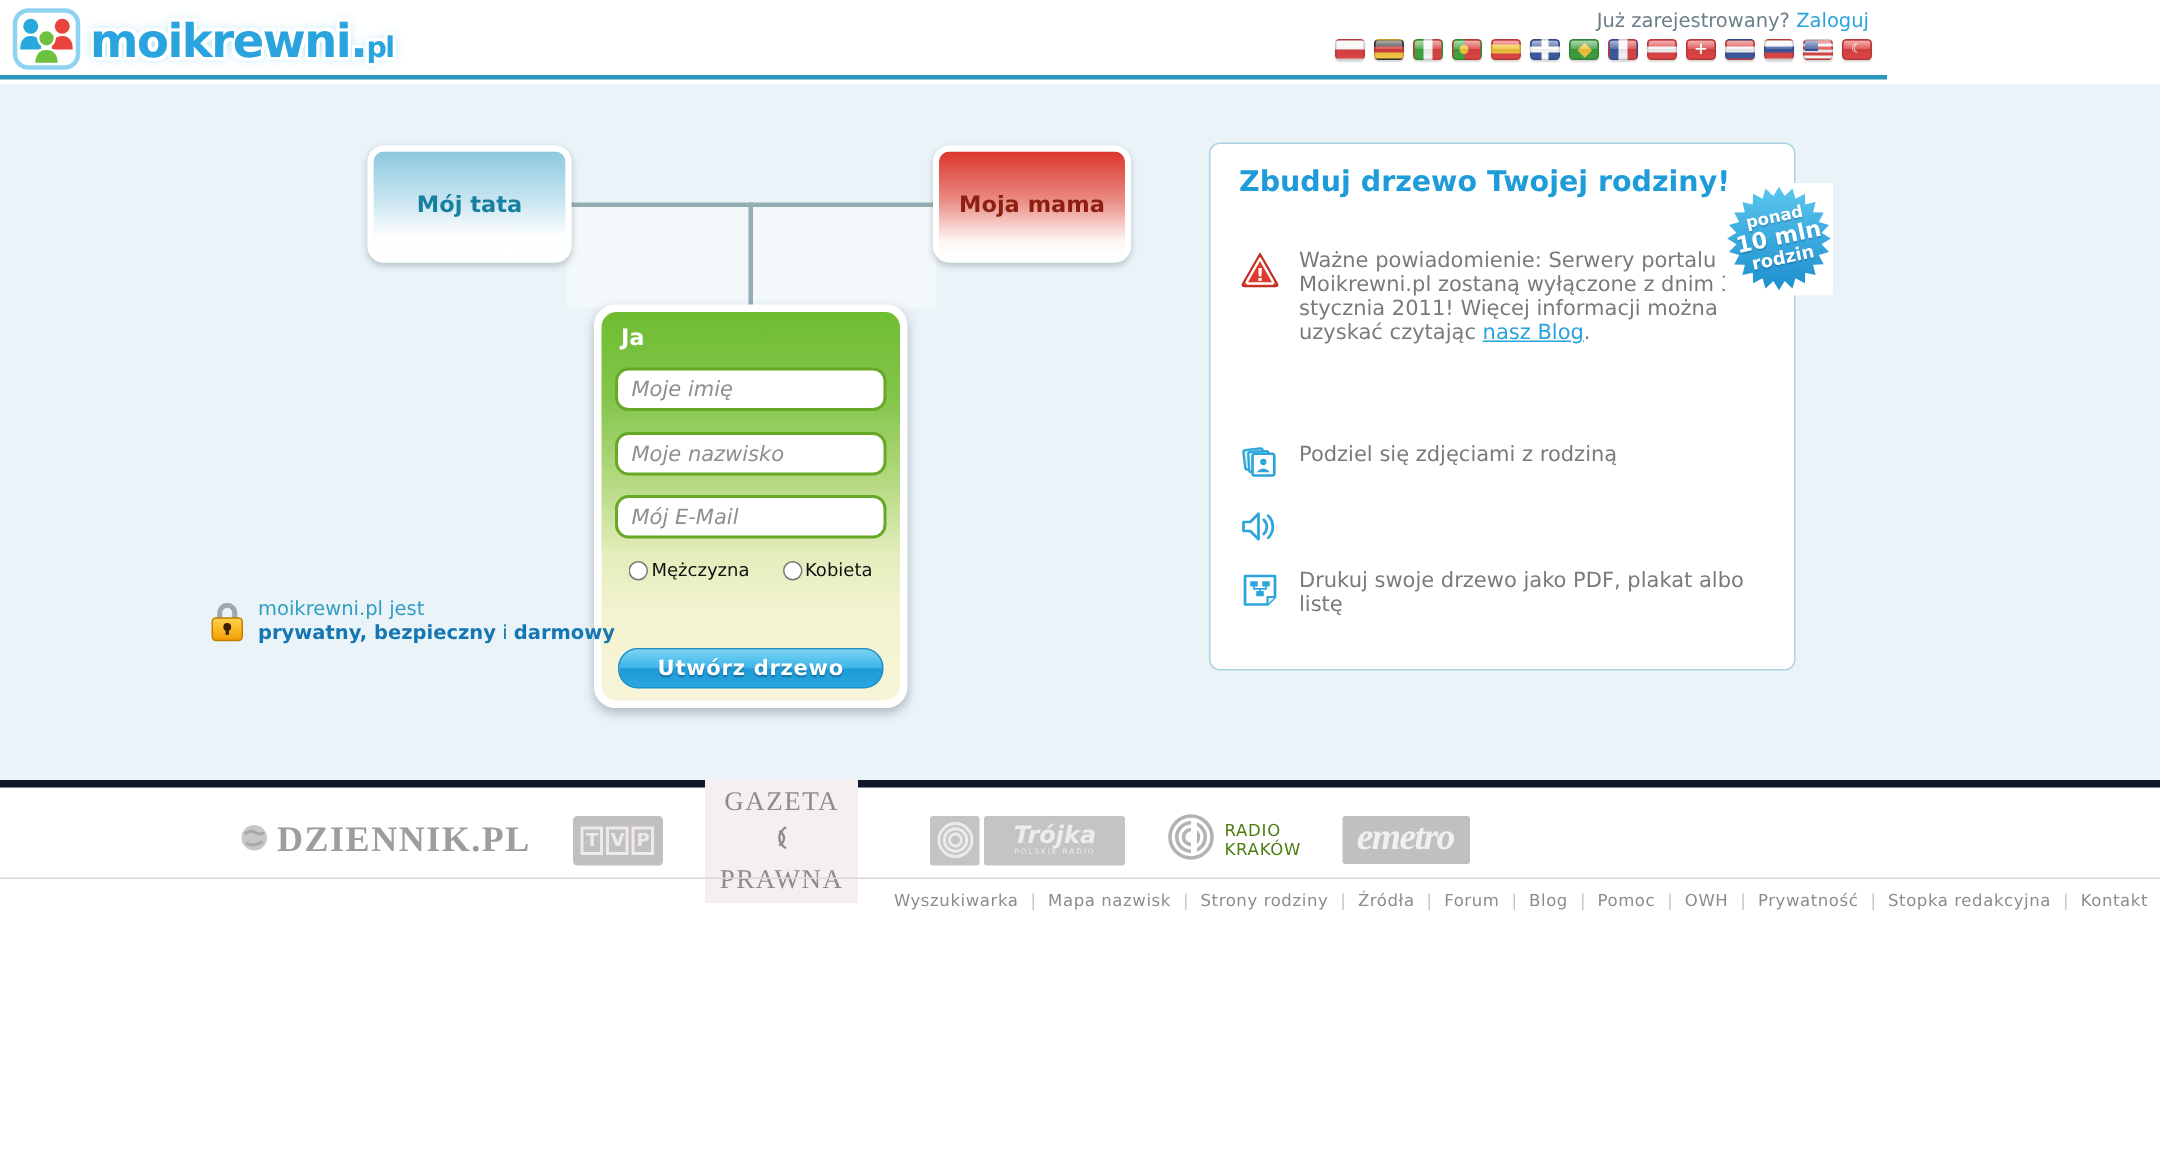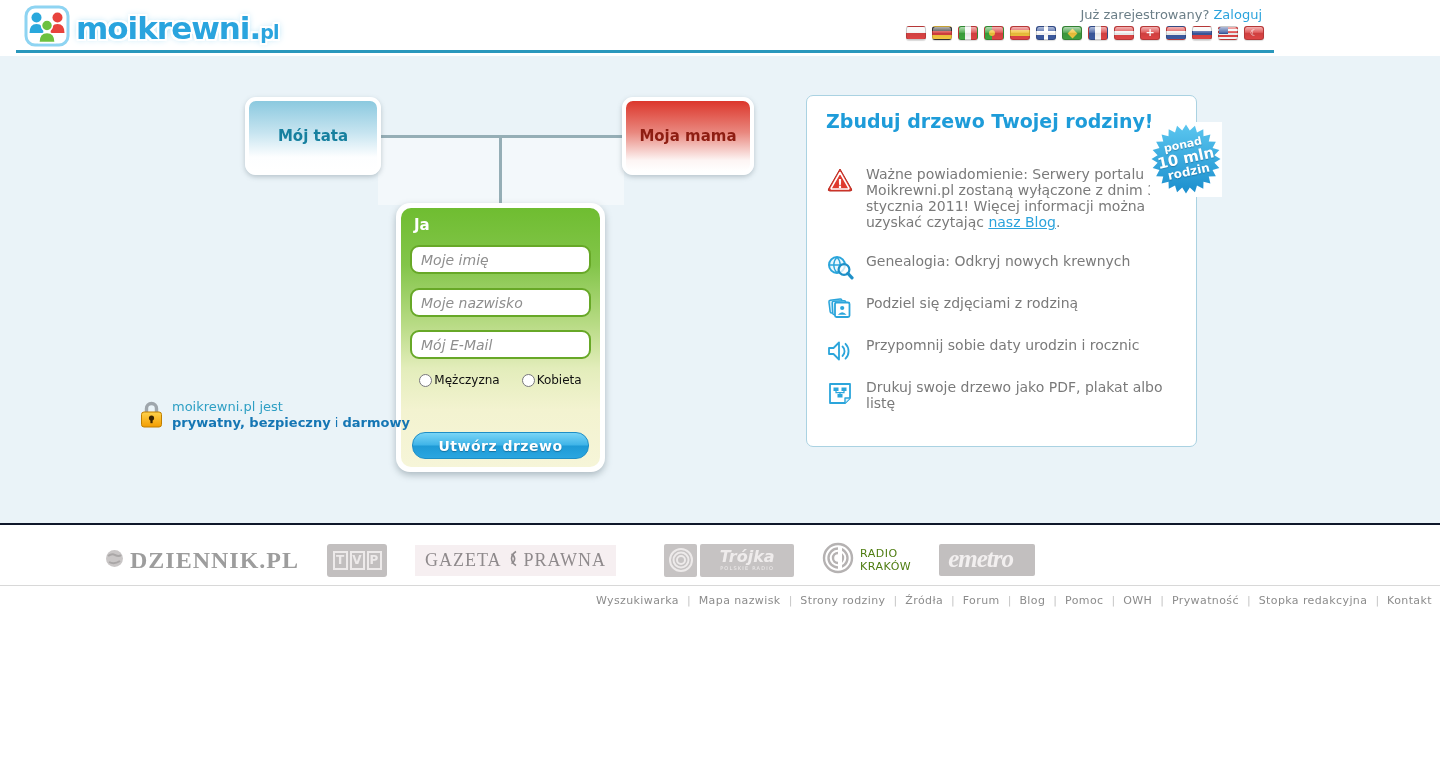--- a/index.html
+++ b/index.html
@@ -1,21 +1,21 @@
 <!DOCTYPE html>
 <html><head>
 <meta charset="utf-8">
 <style>
   * { margin:0; padding:0; box-sizing:border-box; }
   html,body { background:#fff; }
   body { font-family:"DejaVu Sans","Liberation Sans",sans-serif; }
   #page { position:relative; width:1440px; height:783px; background:#fff; overflow:hidden; }
 
   
-  .header { position:absolute; left:16px; top:0; width:1258px; height:53px; background:#fff; border-bottom:3px solid #2997BC; }
+  .header { position:absolute; left:0; top:0; width:1258px; height:53px; background:#fff; border-bottom:3px solid #2997BC; }
   .logo { position:absolute; left:8px; top:5px; display:flex; align-items:center; gap:6px; cursor:pointer; }
   .logo-text { font-weight:bold; color:#2AA4DE; letter-spacing:-1px;
     text-shadow:-2px -2px 0 #fff,2px -2px 0 #fff,-2px 2px 0 #fff,2px 2px 0 #fff,0 -2px 0 #fff,0 2px 0 #fff,-2px 0 0 #fff,2px 0 0 #fff,0 0 7px rgba(125,205,240,.95); }
   .logo-main { font-size:31px; }
   .logo-dot { font-size:31px; }
   .logo-tld { font-size:19px; }
   .login-row { position:absolute; right:12px; top:7px; font-size:13px; color:#6B7E87; }
   .login-row a { color:#2BA3DC; text-decoration:none; cursor:pointer; }
   .flags { position:absolute; right:10px; top:26px; display:flex; gap:6px; }
   .flag { position:relative; width:20px; height:14px; border-radius:3px; border:1px solid rgba(0,0,0,.18); overflow:hidden; cursor:pointer; box-shadow:0 1px 1px rgba(0,0,0,.15); }
@@ -39,21 +39,21 @@
   .flag.switzerland { background:#DD4444; }
   .flag.switzerland::after { content:"+"; position:absolute; inset:0; color:#fff; font-weight:bold; font-size:11px; line-height:12px; text-align:center; }
   .flag.netherlands { background:linear-gradient(180deg,#DD4444 33%,#F5F5F5 33% 66%,#3C5AA0 66%); }
   .flag.russia { background:linear-gradient(180deg,#F5F5F5 33%,#3C5AA0 33% 66%,#DD4444 66%); }
   .flag.usa { background:repeating-linear-gradient(180deg,#DD4444 0 2px,#F5F5F5 2px 4px); }
   .flag.usa::after { content:""; position:absolute; left:0; top:0; width:9px; height:7px; background:#3C5AA0; }
   .flag.turkey { background:#DD4444; }
   .flag.turkey::after { content:"☾"; position:absolute; inset:0; color:#fff; font-size:9px; line-height:13px; text-align:center; }
 
   
-  .main { position:absolute; left:0; top:56px; width:1440px; height:469px; background:#EAF3F8; border-bottom:2px solid #0f172a; }
+  .main { position:absolute; left:0; top:56px; width:1440px; height:469px; background:#EAF3F8; border-bottom:5px solid #0f172a; }
 
   .conn-area { position:absolute; left:378px; top:81px; width:246px; height:68px; background:rgba(255,255,255,.42); }
   .conn-h { position:absolute; left:379px; top:79px; width:245px; height:3px; background:#95AEB6; }
   .conn-v { position:absolute; left:499px; top:79px; width:3px; height:70px; background:#95AEB6; }
 
   .parent-box { position:absolute; top:41px; height:78px; border:4px solid #fff; border-radius:11px; box-shadow:0 2px 5px rgba(90,110,120,.35); display:flex; align-items:center; justify-content:center; font-weight:bold; font-size:15px; }
   .father { left:245px; width:136px; background:linear-gradient(180deg,#8BC9DF 0%,#C6E4F0 45%,#FDFEFF 80%,#fff 100%); color:#17809F; }
   .mother { left:622px; width:132px; background:linear-gradient(180deg,#DC372C 0%,#E9887F 45%,#FDF5F4 85%,#fff 100%); color:#8E1D12; }
 
   .ja-box { position:absolute; left:396px; top:147px; width:209px; height:269px; background:#fff; border-radius:14px; box-shadow:0 3px 7px rgba(80,100,110,.4); padding:5px; }
@@ -92,28 +92,28 @@
   .badge-text .b2 { font-size:15px; font-weight:bold; }
   .badge-text .b3 { font-size:12px; font-weight:bold; }
 
   
   .footer { position:absolute; left:0; top:528px; width:1440px; height:255px; background:#fff; }
   .partners { position:absolute; left:0; top:13px; width:1140px; height:38px; display:flex; justify-content:center; align-items:center; gap:28px; }
   .partner { display:flex; align-items:center; gap:6px; cursor:pointer; }
   .dziennik-text { font-family:"Liberation Serif",serif; font-size:24px; font-weight:bold; color:#9D9D9D; letter-spacing:1px; }
   .tvp-box { width:60px; height:33px; background:#C2BFBF; border-radius:3px; display:flex; align-items:center; justify-content:center; gap:2px; }
   .tvp-letter { width:15px; height:19px; border:2px solid #EDEAEA; color:#EDEAEA; font-weight:bold; font-size:12px; display:flex; align-items:center; justify-content:center; }
-  .gazeta-box { background:#F6EFF1; padding:5px 10px; display:flex; align-items:center; gap:5px; }
+  .gazeta-box { background:#F6EFF1; padding:5px 10px; display:flex; align-items:center; gap:5px;flex-direction:column; }
   .gazeta-word { font-family:"Liberation Serif",serif; font-size:18px; color:#8F8A8C; letter-spacing:1px; }
   .trojka-icon-box { width:33px; height:33px; background:#C6C3C3; border-radius:2px; display:flex; align-items:center; justify-content:center; }
   .trojka-text-box { width:94px; height:33px; background:#C6C3C3; border-radius:2px; display:flex; flex-direction:column; align-items:center; justify-content:center; margin-left:3px; }
   .trojka-name { font-style:italic; font-weight:bold; font-size:16px; color:#EFECEC; line-height:16px; }
   .trojka-sub { font-size:5px; letter-spacing:1.2px; color:#EFECEC; }
   .rk-text { font-size:11px; line-height:13px; color:#4d7c0f; letter-spacing:.5px; }
-  .emetro-box { background:#C2BFBF; border-radius:2px; padding:1px 22px 3px 9px; }
+  .emetro-box { background:#C2BFBF; border-radius:2px; padding:1px 11px 3px 9px; }
   .emetro-text { font-family:"Liberation Serif",serif; font-style:italic; font-weight:bold; font-size:25px; color:#F2EFEF; letter-spacing:-1px; }
 
   .footer-divider { position:absolute; left:0; top:57px; width:1440px; height:1px; background:#D8D8D8; }
   .footer-links { position:absolute; left:0; top:62px; width:1440px; display:flex; justify-content:flex-end; align-items:center; }
   .footer-links a { font-size:11px; color:#8C8C8C; letter-spacing:.4px; text-decoration:none; padding:4px 8px; cursor:pointer; }
   .flink-wrap { display:flex; align-items:center; }
   .flink-wrap + .flink-wrap::before { content:"|"; color:#C4C4C4; font-size:11px; }
 </style>
 </head>
 <body>
@@ -218,31 +218,20 @@
         <span class="p-icon">
           <svg width="28" height="28" viewBox="0 0 28 28">
             <path d="M14 3 L25.5 23 Q26.5 25 24 25 L4 25 Q1.5 25 2.5 23 Z" fill="#DF3A2E" stroke="#B92C22" stroke-width="1" stroke-linejoin="round"></path>
             <path d="M14 6.5 L22.7 21.8 Q23.3 23 21.8 23 L6.2 23 Q4.7 23 5.3 21.8 Z" fill="none" stroke="#fff" stroke-width="1.6" stroke-linejoin="round"></path>
             <text x="14" y="21.5" text-anchor="middle" font-size="12" font-weight="bold" fill="#fff" font-family="DejaVu Sans,sans-serif">!</text>
           </svg>
         </span>
         <span class="p-text"><span>Ważne powiadomienie: Serwery portalu Moikrewni.pl zostaną wyłączone z dnim 31 stycznia 2011! Więcej informacji można uzyskać czytając </span><a href="#">nasz Blog</a><span>.</span></span>
       </div>
 
-      <div class="p-item p-i2">
-        <span class="p-icon">
-          <svg width="28" height="28" viewBox="0 0 28 28">
-            <circle cx="11" cy="12" r="8" fill="#EAF7FD" stroke="#2BA5DB" stroke-width="2"></circle>
-            <path d="M3.5 12 H18.5 M11 4.2 a11 11 0 0 1 0 15.6 M11 4.2 a11 11 0 0 0 0 15.6" stroke="#2BA5DB" fill="none" stroke-width="1.3"></path>
-            <circle cx="18" cy="16.5" r="5.4" fill="rgba(255,255,255,.75)" stroke="#1E90C8" stroke-width="2.2"></circle>
-            <line x1="22" y1="20.5" x2="26" y2="24.8" stroke="#1E90C8" stroke-width="3.2" stroke-linecap="round"></line>
-          </svg>
-        </span>
-        <span class="p-text">Genealogia: Odkryj nowych krewnych</span>
-      </div>
 
       <div class="p-item p-i3">
         <span class="p-icon">
           <svg width="28" height="28" viewBox="0 0 28 28">
             <rect x="3.5" y="4.5" width="13" height="13" rx="1.5" fill="#CFEBF8" stroke="#2BA5DB" stroke-width="1.5" transform="rotate(-7 10 11)"></rect>
             <rect x="6.5" y="6" width="13.5" height="13.5" rx="1.5" fill="#E8F6FC" stroke="#2BA5DB" stroke-width="1.5" transform="rotate(-3 13 13)"></rect>
             <rect x="9" y="7.5" width="14.5" height="14.5" rx="1.5" fill="#fff" stroke="#2BA5DB" stroke-width="1.8"></rect>
             <circle cx="16.2" cy="13" r="2.1" fill="#2BA5DB"></circle>
             <path d="M11.8 19.8 q4.4 -5 8.8 0 z" fill="#2BA5DB"></path>
           </svg>
@@ -251,21 +240,20 @@
       </div>
 
       <div class="p-item p-i4">
         <span class="p-icon">
           <svg width="28" height="28" viewBox="0 0 28 28">
             <path d="M3 11 h4.5 l5.5 -5.5 v17 l-5.5 -5.5 H3 z" fill="#fff" stroke="#2BA5DB" stroke-width="1.8" stroke-linejoin="round"></path>
             <path d="M16.5 9.5 a6.5 6.5 0 0 1 0 9.5" fill="none" stroke="#2BA5DB" stroke-width="1.8" stroke-linecap="round"></path>
             <path d="M19.5 6.8 a10.5 10.5 0 0 1 0 14.8" fill="none" stroke="#2BA5DB" stroke-width="1.8" stroke-linecap="round"></path>
           </svg>
         </span>
-        <span class="p-text">Przypomnij sobie daty urodzin i rocznic</span>
       </div>
 
       <div class="p-item p-i5">
         <span class="p-icon">
           <svg width="28" height="28" viewBox="0 0 28 28">
             <path d="M4 5 h20 v14 l-5 5 H4 z" fill="#fff" stroke="#2BA5DB" stroke-width="1.8" stroke-linejoin="round"></path>
             <path d="M24 19 h-5 v5" fill="#DDF1FA" stroke="#2BA5DB" stroke-width="1.4" stroke-linejoin="round"></path>
             <rect x="7.5" y="8.5" width="5" height="3.5" fill="#2BA5DB"></rect>
             <rect x="15.5" y="8.5" width="5" height="3.5" fill="#2BA5DB"></rect>
             <rect x="11.5" y="15" width="5" height="3.5" fill="#2BA5DB"></rect>

